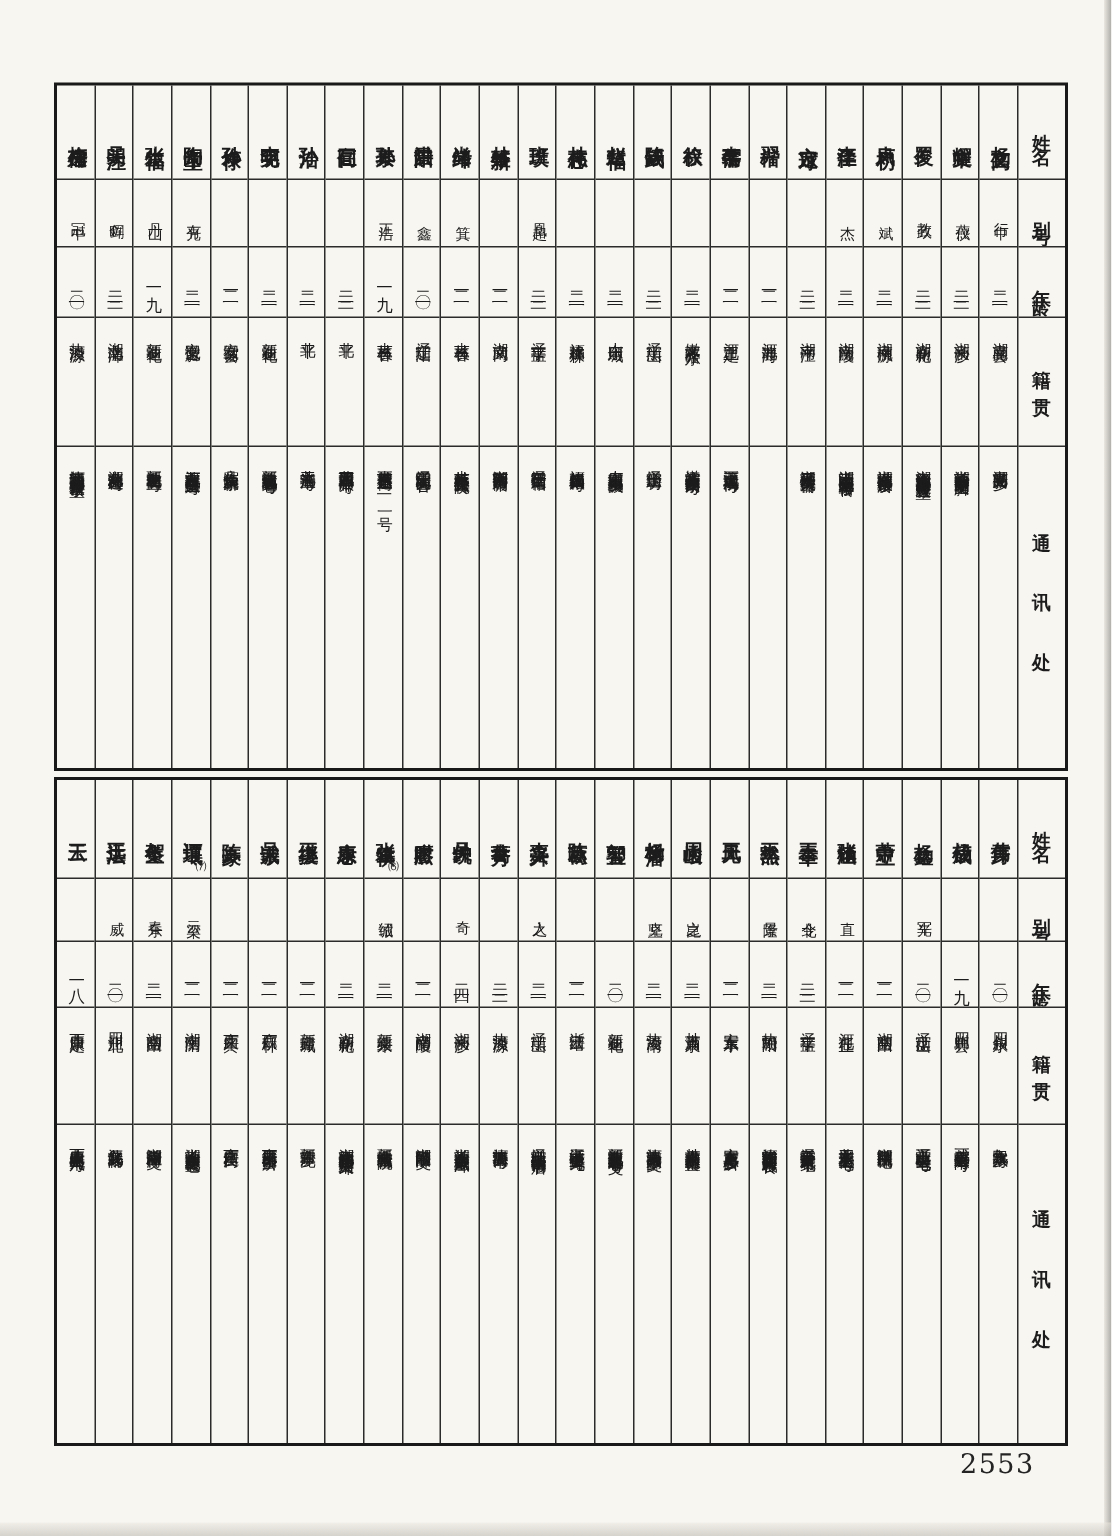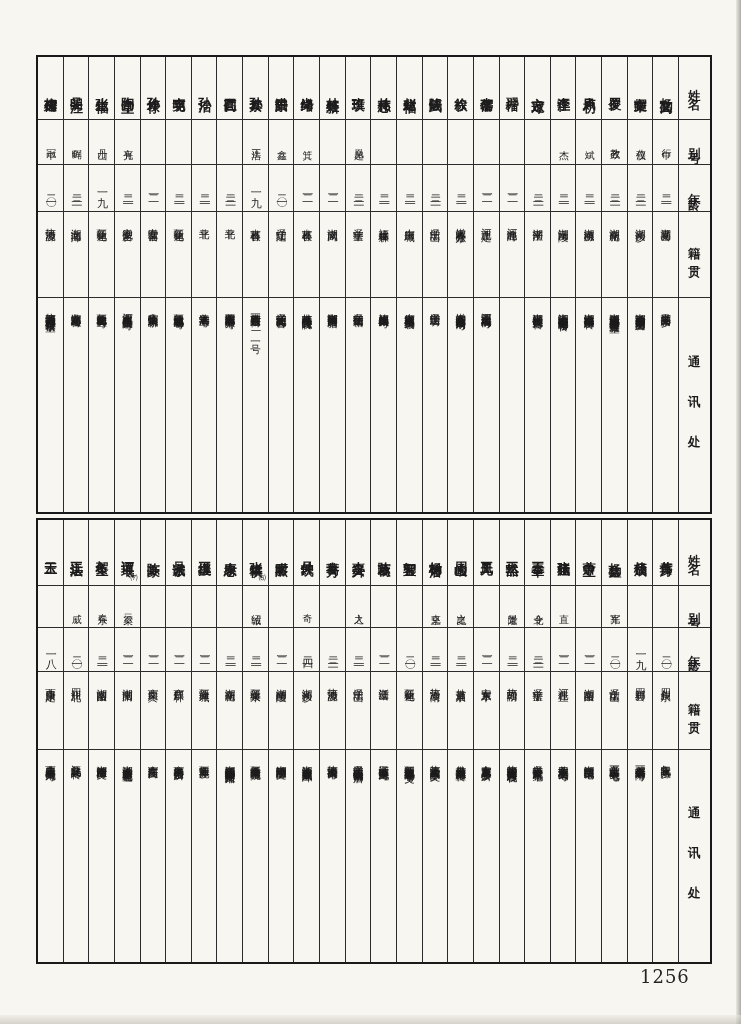--- a/index.html
+++ b/index.html
@@ -964,16 +964,16 @@
           <span class="vtext">一八</span>
         </div>
         <div class="cell native">
           <span class="vtext">西康康定</span>
         </div>
         <div class="cell address">
           <span class="vtext">西康康定县中山街九十八号</span>
         </div>
       </div>
     </div>
-  <div class="page-number">1256</div>
+  <div class="page-number">2553</div>
   <div class="edge-right"></div>
   <div class="edge-bottom"></div>
 </div>
 
 </body></html>

